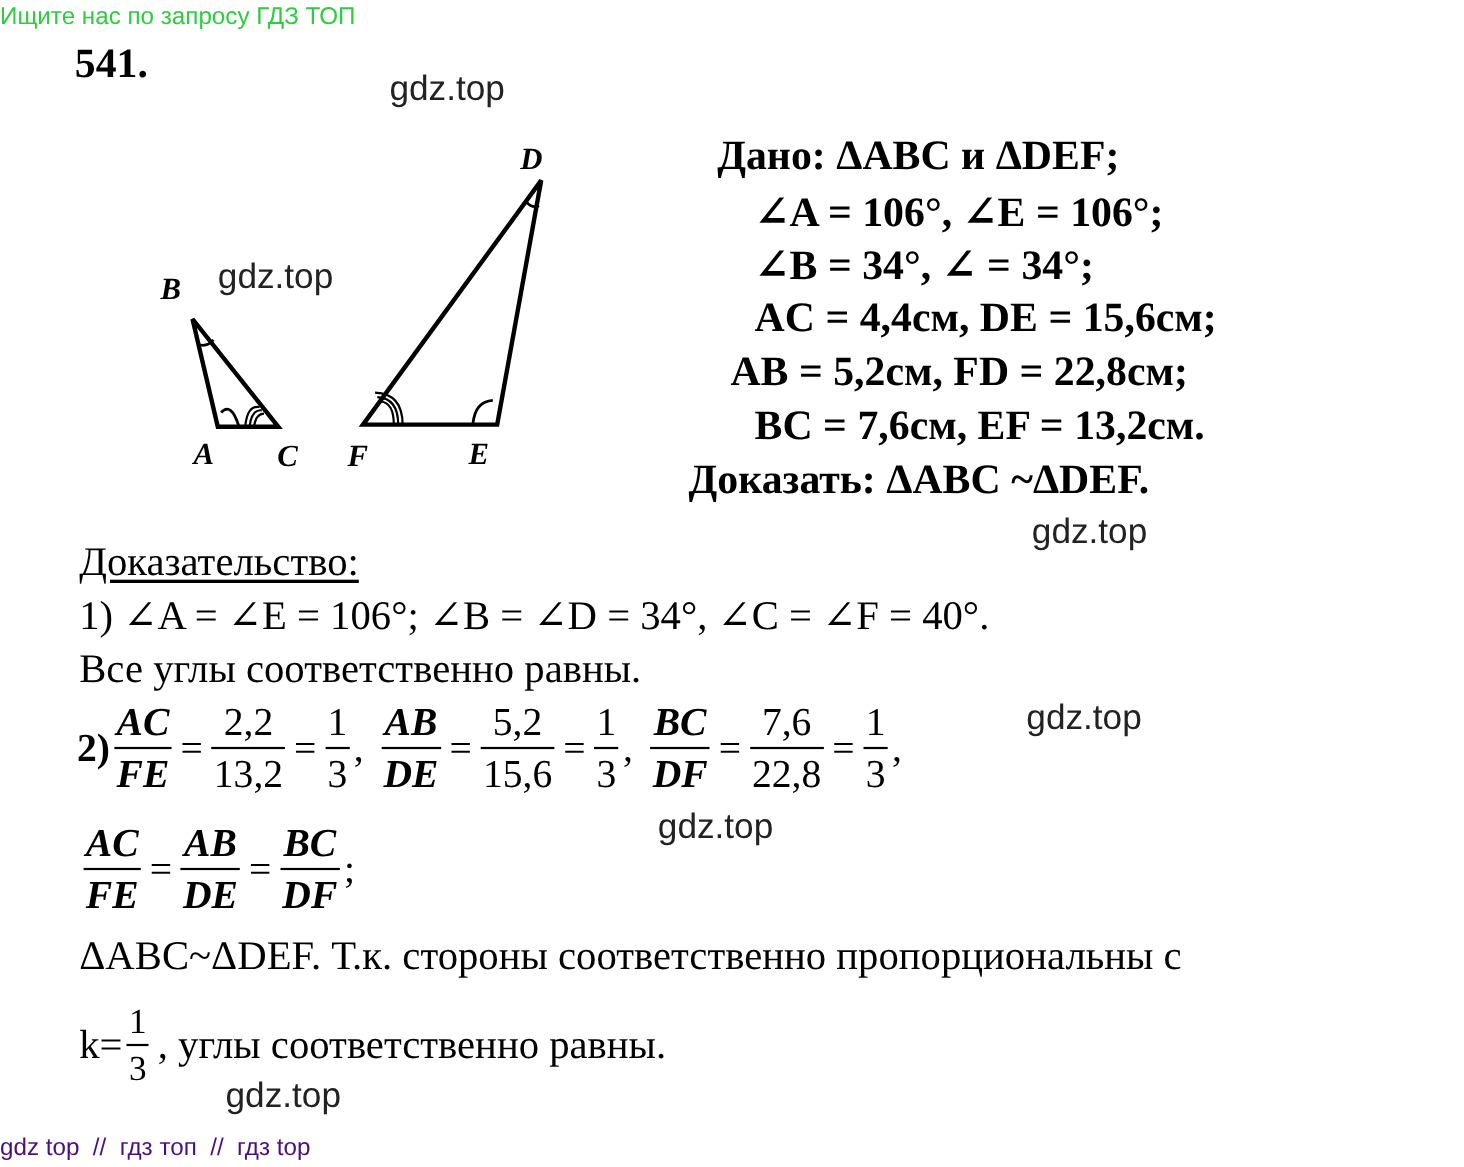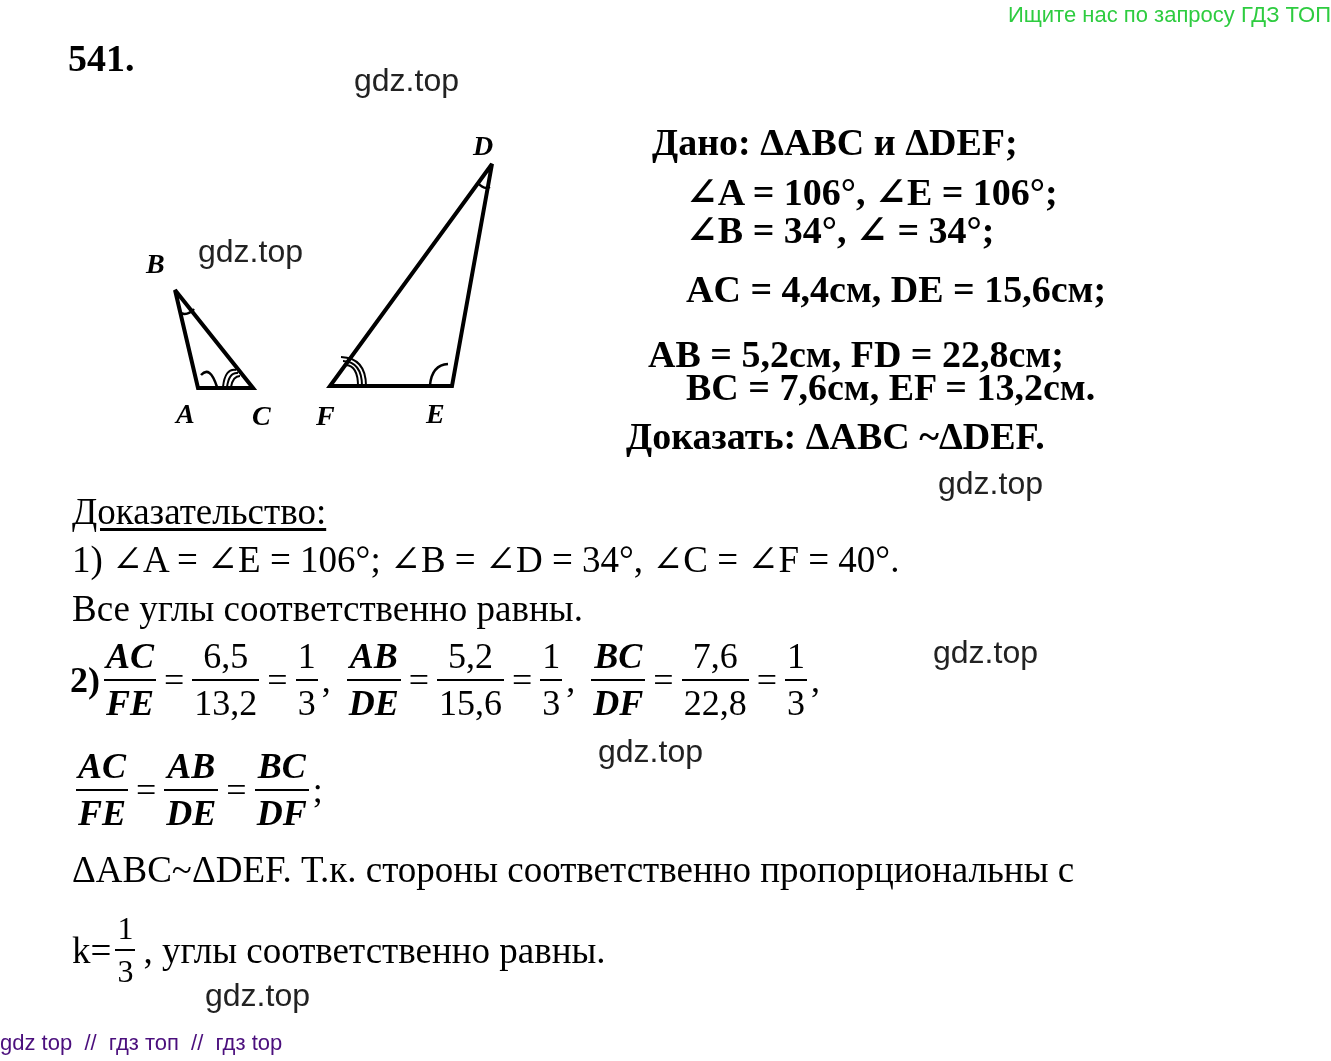--- a/index.html
+++ b/index.html
@@ -1,21 +1,21 @@
 <!DOCTYPE html>
 <html><head>
   <meta charset="utf-8">
   <style>
     html, body { margin: 0; padding: 0; background: #ffffff; }
     body { width: 1331px; height: 1061px; position: relative; overflow: hidden; }
     .abs { position: absolute; white-space: nowrap; }
     .serif { font-family: "Liberation Serif", "DejaVu Serif", serif; color: #000; }
     .sans { font-family: "Liberation Sans", "DejaVu Sans", sans-serif; }
     .wm { font-family: "Liberation Sans", "DejaVu Sans", sans-serif; font-size: 32px; color: #222; }
-    .top-banner { left: 0; width: 1331px; top: 2px; text-align: right; font-size: 22px; color: #2ecc40; }
+    .top-banner { left: 0; width: 1331px; top: 2px; text-align: left; font-size: 22px; color: #2ecc40; }
     .task-num { left: 68px; top: 36px; font-size: 38px; font-weight: bold; }
     .given { font-size: 38px; font-weight: bold; }
     .proof { font-size: 37px; }
     .heading { text-decoration: underline; text-underline-offset: 4px; }
     .frac { display: inline-flex; flex-direction: column; align-items: center; vertical-align: middle; margin: 0 4px; }
     .frac .num, .frac .den { display: block; line-height: 1.05; padding: 0 2px; }
     .frac .bar { display: block; align-self: stretch; border-top: 2.5px solid #000; margin: 3px 0 4px; }
     .it { font-style: italic; font-weight: bold; }
     .eq { display: inline-block; margin: 0 4px; vertical-align: middle; }
     .row { display: flex; align-items: center; }
@@ -66,40 +66,40 @@
   <div class="abs diagram-label" style="left:16px; top:128px;">B</div>
   <div class="abs diagram-label" style="left:46px; top:278px;">A</div>
   <div class="abs diagram-label" style="left:122px; top:280px;">C</div>
   <div class="abs diagram-label" style="left:186px; top:280px;">F</div>
   <div class="abs diagram-label" style="left:296px; top:278px;">E</div>
   <div class="abs diagram-label" style="left:343px; top:10px;">D</div>
 </div>
 
 <div class="abs serif given" style="left:652px; top:120px;">Дано: ΔABC и ΔDEF;</div>
 <div class="abs serif given" style="left:686px; top:169px;">∠A = 106°, ∠E = 106°;</div>
-<div class="abs serif given" style="left:686px; top:207px;text-align:center;">∠B = 34°, ∠ = 34°;</div>
+<div class="abs serif given" style="left:686px; top:218px;text-align:center;">∠B = 34°, ∠ = 34°;</div>
 <div class="abs serif given" style="left:686px; top:267px;">AC = 4,4см, DE = 15,6см;</div>
-<div class="abs serif given" style="left:648px; top:316px;margin-top:16px;">AB = 5,2см, FD = 22,8см;</div>
+<div class="abs serif given" style="left:664px; top:316px;">AB = 5,2см, FD = 22,8см;</div>
 <div class="abs serif given" style="left:686px; top:365px;">BC = 7,6см, EF = 13,2см.</div>
 <div class="abs serif given" style="left:626px; top:414px;">Доказать: ΔABC ~ΔDEF.</div>
 
 <div class="abs serif proof heading" style="left:72px; top:490px;">Доказательство:</div>
 <div class="abs serif proof" style="left:72px; top:538px;">1) ∠A = ∠E = 106°; ∠B = ∠D = 34°, ∠C = ∠F = 40°.</div>
 <div class="abs serif proof" style="left:72px; top:587px;">Все углы соответственно равны.</div>
 
 <div class="abs serif proof row" style="left:70px; top:638px; font-size:36px;">
   <span style="font-weight:bold;">2)</span>
   <span class="frac">
       <span class="num it">AC</span>
       <span class="bar"></span>
       <span class="den it">FE</span>
     </span>
   <span class="eq">=</span>
   <span class="frac">
-      <span class="num">6,5</span>
+      <span class="num">2,2</span>
       <span class="bar"></span>
       <span class="den">13,2</span>
     </span>
   <span class="eq">=</span>
   <span class="frac">
       <span class="num">1</span>
       <span class="bar"></span>
       <span class="den">3</span>
     </span>
   <span style="margin-right:12px;">,</span>

